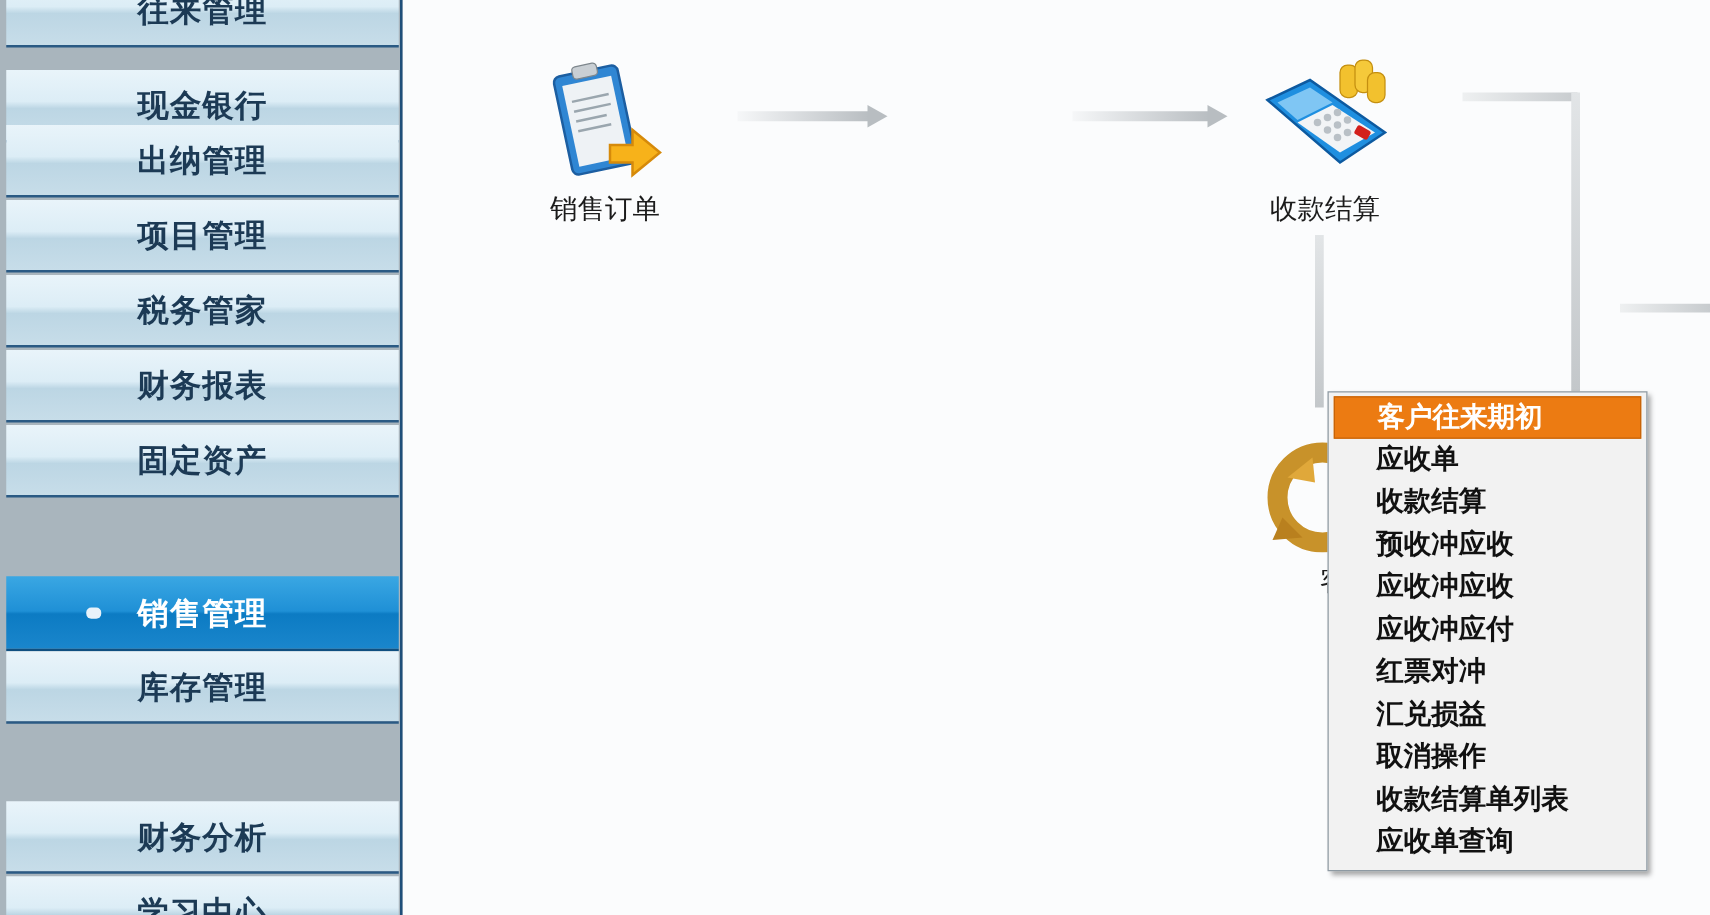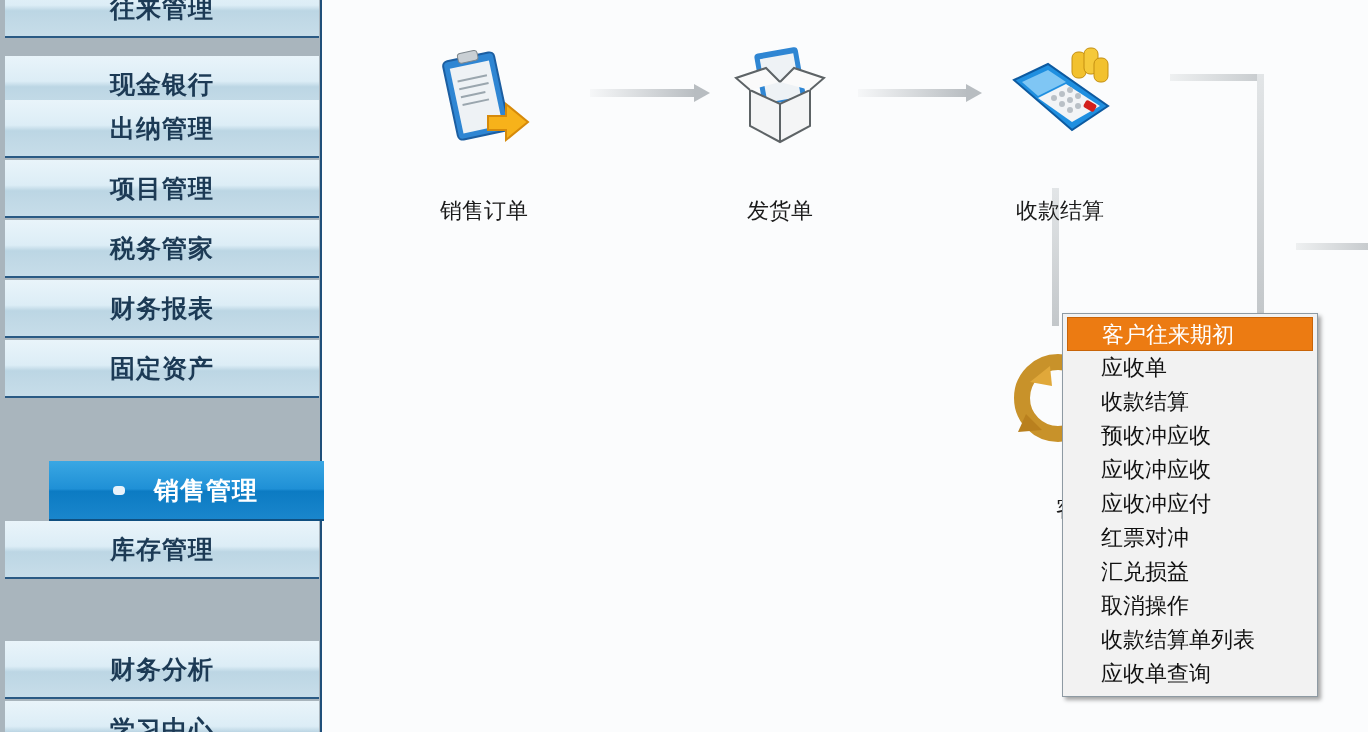--- a/index.html
+++ b/index.html
@@ -5,38 +5,38 @@
   * { box-sizing: border-box; margin: 0; padding: 0; }
   html, body { width: 1368px; height: 732px; overflow: hidden; background: #fbfcfd; font-family: "DejaVu Sans", "Liberation Sans", sans-serif; }
   #root { position: relative; width: 1136px; height: 732px; }
 
   
   .sidebar { position: absolute; left: 0; top: -20px; width: 322px; height: 760px; background: #a9b5bd; border-right: 2px solid #1f4f7a; }
   .nav-item { position: absolute; left: 5px; width: 314px; height: 58px; border-bottom: 2px solid #2a5a84;
     background: linear-gradient(to bottom, #e9f4fa 0%, #dcedf6 45%, #bcd6e4 55%, #c7dde9 100%);
     display: flex; align-items: center; justify-content: center; cursor: pointer; }
   .nav-item .label { font-size: 25px; color: #1c3a55; letter-spacing: 1px; font-weight: bold; }
-  .nav-item.active { background: linear-gradient(to bottom, #3aa7e3 0%, #1f90d6 48%, #0c7bc3 52%, #1a86cc 100%); border-bottom: 2px solid #0f4f80; margin-left: 44px; }
+  .nav-item.active { background: linear-gradient(to bottom, #3aa7e3 0%, #1f90d6 48%, #0c7bc3 52%, #1a86cc 100%); border-bottom: 2px solid #0f4f80; }
   .nav-item.active .label { color: #ffffff; }
   .nav-item .bullet { position: absolute; left: 64px; top: 25px; width: 12px; height: 9px; border-radius: 4px; background: #e8f2fa; }
 
   
   .main { position: absolute; left: 324px; top: 0; width: 1044px; height: 732px; background: #fbfcfd; }
 
-  .node { position: absolute; display: flex; flex-direction: column; align-items: center; cursor: pointer; gap: 44px; }
+  .node { position: absolute; display: flex; flex-direction: column; align-items: center; cursor: pointer; }
   .node .caption { font-size: 22px; color: #1b1b1b; margin-top: 8px; white-space: nowrap; }
 
   .arrow-h { position: absolute; height: 8px; background: linear-gradient(to right, rgba(200,204,208,0.1), #b8bdc1); }
   .arrow-h::after { content: ""; position: absolute; right: -14px; top: -5px; border-left: 16px solid #b8bdc1; border-top: 9px solid transparent; border-bottom: 9px solid transparent; }
   .line-v { position: absolute; width: 7px; background: linear-gradient(to bottom, #e2e5e7, #c3c7ca); }
   .line-h { position: absolute; height: 7px; background: linear-gradient(to right, #eef0f1, #c7cbce); }
 
   
   .menu { position: absolute; left: 1062px; top: 313px; width: 256px; height: 384px; background: #f2f2f2; border: 1px solid #8e9aa3; box-shadow: 3px 3px 4px rgba(0,0,0,0.35); padding: 3px 4px; }
-  .menu-item { height: 34px; font-size: 22px; color: #111; padding-left: 34px; line-height: 34px; cursor: pointer; white-space: nowrap; }
+  .menu-item { height: 34px; font-size: 22px; color: #111; padding-left: 34px; line-height: 34px; cursor: pointer; white-space: nowrap; font-weight: bold; }
   .menu-item.highlight { background: #ec7b12; color: #fff; height: 34px; border: 1px solid #c86408; }
 </style>
 </head>
 <body>
 
 <div id="root">
 
   <div class="sidebar">
     <div class="nav-item" style="top:0px">
         <span class="label">往来管理</span>
@@ -92,31 +92,20 @@
         <line x1="25" y1="40" x2="55" y2="40" stroke="#9aa6ae" stroke-width="2"></line>
         <line x1="25" y1="48" x2="50" y2="48" stroke="#9aa6ae" stroke-width="2"></line>
         <line x1="25" y1="56" x2="52" y2="56" stroke="#9aa6ae" stroke-width="2"></line>
         <rect x="30" y="5" width="20" height="10" rx="3" fill="#c9cfd4" stroke="#7d868c"></rect>
       </g>
       <path d="M52 70 L70 70 L70 58 L92 76 L70 94 L70 84 L52 84 Z" fill="#f7b21a" stroke="#d68a0a" stroke-width="2"></path>
     </svg>
     <span class="caption">销售订单</span>
   </div>
 
-  <div class="node" style="left:732px;top:46px">
-    <svg width="96" height="98" viewBox="0 0 96 98">
-      <rect x="26" y="4" width="44" height="52" rx="4" fill="#2f86d3" transform="rotate(-10 48 30)"></rect>
-      <rect x="31" y="10" width="34" height="44" fill="#eef2f5" transform="rotate(-10 48 30)"></rect>
-      <path d="M18 44 L48 58 L78 44 L78 80 L48 96 L18 80 Z" fill="#f4f5f6" stroke="#5d6366" stroke-width="2"></path>
-      <path d="M48 58 L48 96" stroke="#5d6366" stroke-width="2"></path>
-      <path d="M18 44 L4 32 L34 22 L48 36" fill="#fafafa" stroke="#5d6366" stroke-width="2"></path>
-      <path d="M78 44 L92 32 L62 22 L48 36" fill="#fafafa" stroke="#5d6366" stroke-width="2"></path>
-    </svg>
-    <span class="caption">发货单</span>
-  </div>
 
   <div class="node" style="left:1008px;top:46px">
     <svg width="104" height="98" viewBox="0 0 104 98">
       <rect x="64" y="6" width="14" height="26" rx="6" fill="#f2c12e" stroke="#c48f10"></rect>
       <rect x="76" y="2" width="14" height="26" rx="6" fill="#f5c93a" stroke="#c48f10"></rect>
       <rect x="86" y="12" width="14" height="24" rx="6" fill="#f2c12e" stroke="#c48f10"></rect>
       <path d="M6 34 L40 18 L100 60 L64 84 Z" fill="#1f8fe0" stroke="#0d5aa0" stroke-width="2"></path>
       <path d="M14 36 L40 24 L58 36 L30 50 Z" fill="#7fc6f4"></path>
       <path d="M30 52 L58 38 L92 60 L64 76 Z" fill="#f2f4f6"></path>
       <g fill="#b9c0c6">

